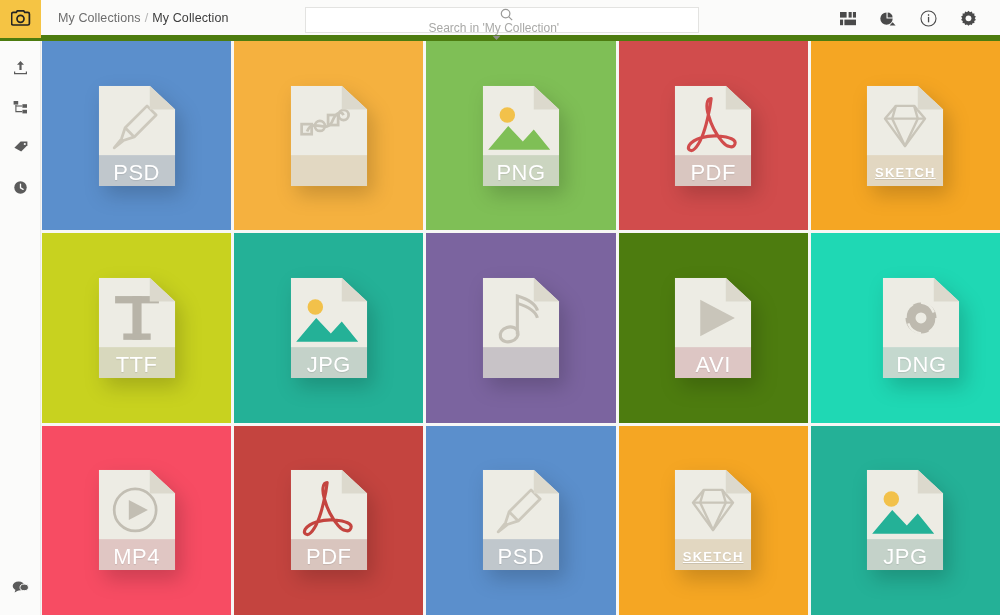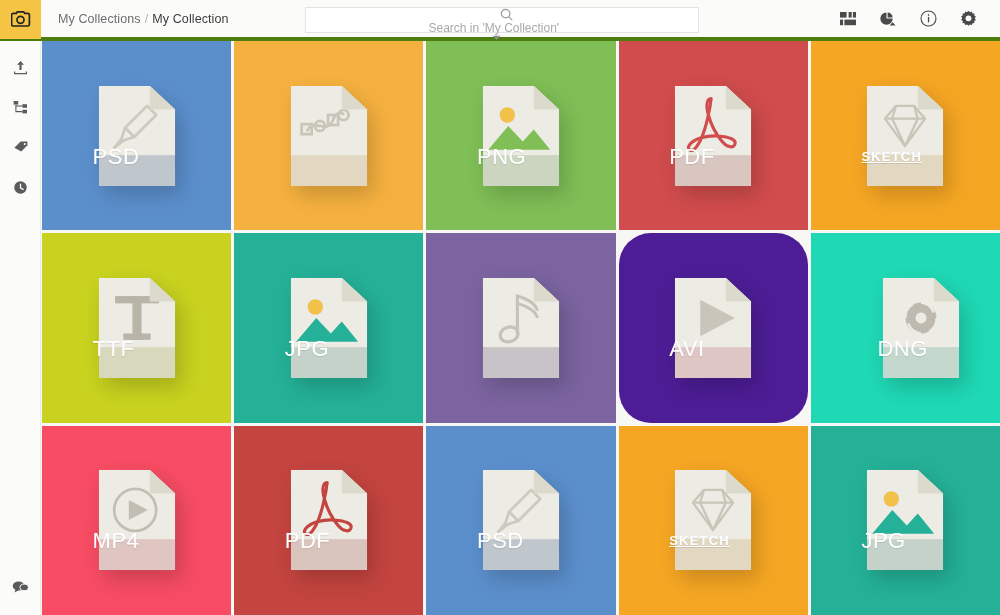--- a/index.html
+++ b/index.html
@@ -8,21 +8,21 @@
     font-family:"Liberation Sans", sans-serif;
     background:#f7f7f5;
     -webkit-font-smoothing:antialiased;
   }
   #app { position:relative; width:1000px; height:615px; }
 
   
   .header {
     position:absolute; left:0; top:0; width:1000px; height:41px;
     background:#fbfbfa;
-    border-bottom:4px solid #4d7c0f;
+    border-bottom:6px solid #4d7c0f;
     display:flex; align-items:center;
   }
   .logo {
     width:41px; height:41px; flex:0 0 41px;
     background:#f5c444;
     display:flex; align-items:center; justify-content:center;
   }
   .logo svg { display:block; }
   .breadcrumb {
     margin-left:17px;
@@ -90,21 +90,22 @@
     display:flex; align-items:center; justify-content:center;
     cursor:pointer;
   }
   .fileicon {
     position:relative;
     width:88px; height:104px;
     filter:drop-shadow(6px 9px 10px rgba(0,0,0,0.18));
   }
   .fileicon svg { display:block; width:88px; height:104px; }
   .flabel {
-    position:absolute; left:0; bottom:16px; width:88px;
+    position:absolute; left:0; bottom:0; width:88px;
+    text-align:center;
     font-family:"Liberation Sans", sans-serif;
     color:#fff;
     font-size:22px;
     font-weight:400;
     letter-spacing:.5px;
     line-height:30px;
     text-shadow:0 1px 1px rgba(0,0,0,0.10);
     pointer-events:none;
   }
   .flabel.small { font-size:13px; font-weight:700; letter-spacing:1.2px;text-decoration:underline; }
@@ -413,21 +414,21 @@
         <path d="M44 64 V22 c10 3 20 8 22 16"></path>
         <path d="M44 30 c10 3 20 8 22 16"></path>
         <ellipse cx="35" cy="64" rx="10" ry="8" transform="rotate(-18 35 64)"></ellipse>
               </g>
         <rect x="0" y="78" width="96" height="36" fill="rgba(55,35,85,0.20)"></rect>
       </g>
       <path d="M62 2 L90 28 H62 Z" fill="#dcd9cd"></path>
     </svg>
         </div>
       </div>
-      <div class="tile" style="background: #4c1d95; border-radius: 32px;">
+      <div class="tile" style="background: #4d7c0f;">
         <div class="fileicon">
     <svg viewBox="0 0 96 114">
       <defs>
         <clipPath id="clip8">
           <path d="M6 2 H62 L90 28 V112 H6 Z"></path>
         </clipPath>
       </defs>
       <g clip-path="url(#clip8)">
         <path d="M6 2 H62 L90 28 V112 H6 Z" fill="#edece4"></path>
         <path d="M34 26 L72 46 L34 66 Z" fill="#c9c5ba"></path>

